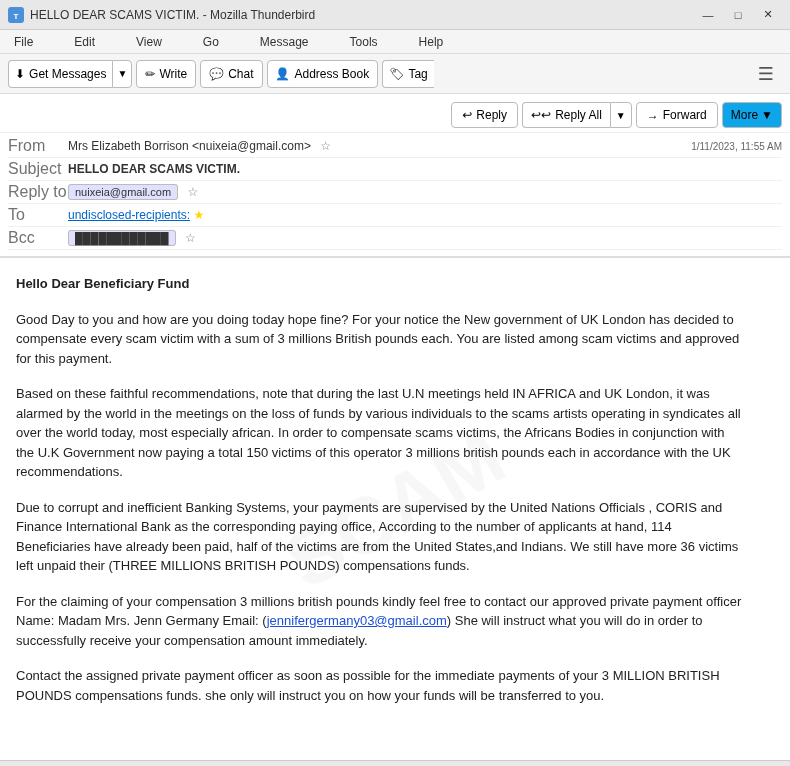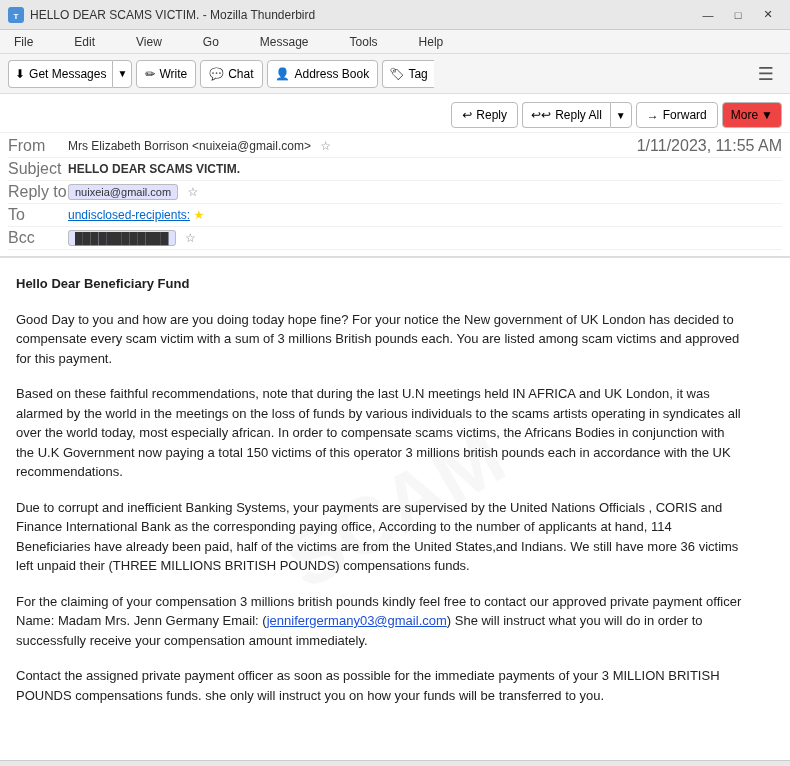--- a/index.html
+++ b/index.html
@@ -191,21 +191,21 @@
       height: 26px;
       display: flex;
       align-items: center;
     }
 
     .more-btn {
       display: flex;
       align-items: center;
       gap: 3px;
       padding: 2px 8px;
-      background: #ef4444;
+      background: #0ea5e9;
       border: 1px solid #bbb;
       border-radius: 4px;
       cursor: pointer;
       font-size: 12px;
       height: 26px;
     }
 
     
     .email-fields {
       padding: 2px 8px;
@@ -228,21 +228,21 @@
       color: #333;
       flex: 1;
     }
     .email-field-value.bold { font-weight: bold; }
     .field-star {
       color: #888;
       margin-left: 6px;
       cursor: pointer;
     }
     .email-date {
-      font-size: 16px;
+      font-size: 10px;
       color: #666;
       margin-left: auto;
     }
 
     
     .email-body-wrapper {
       background: white;
       flex: 1;
       overflow-y: auto;
       position: relative;

